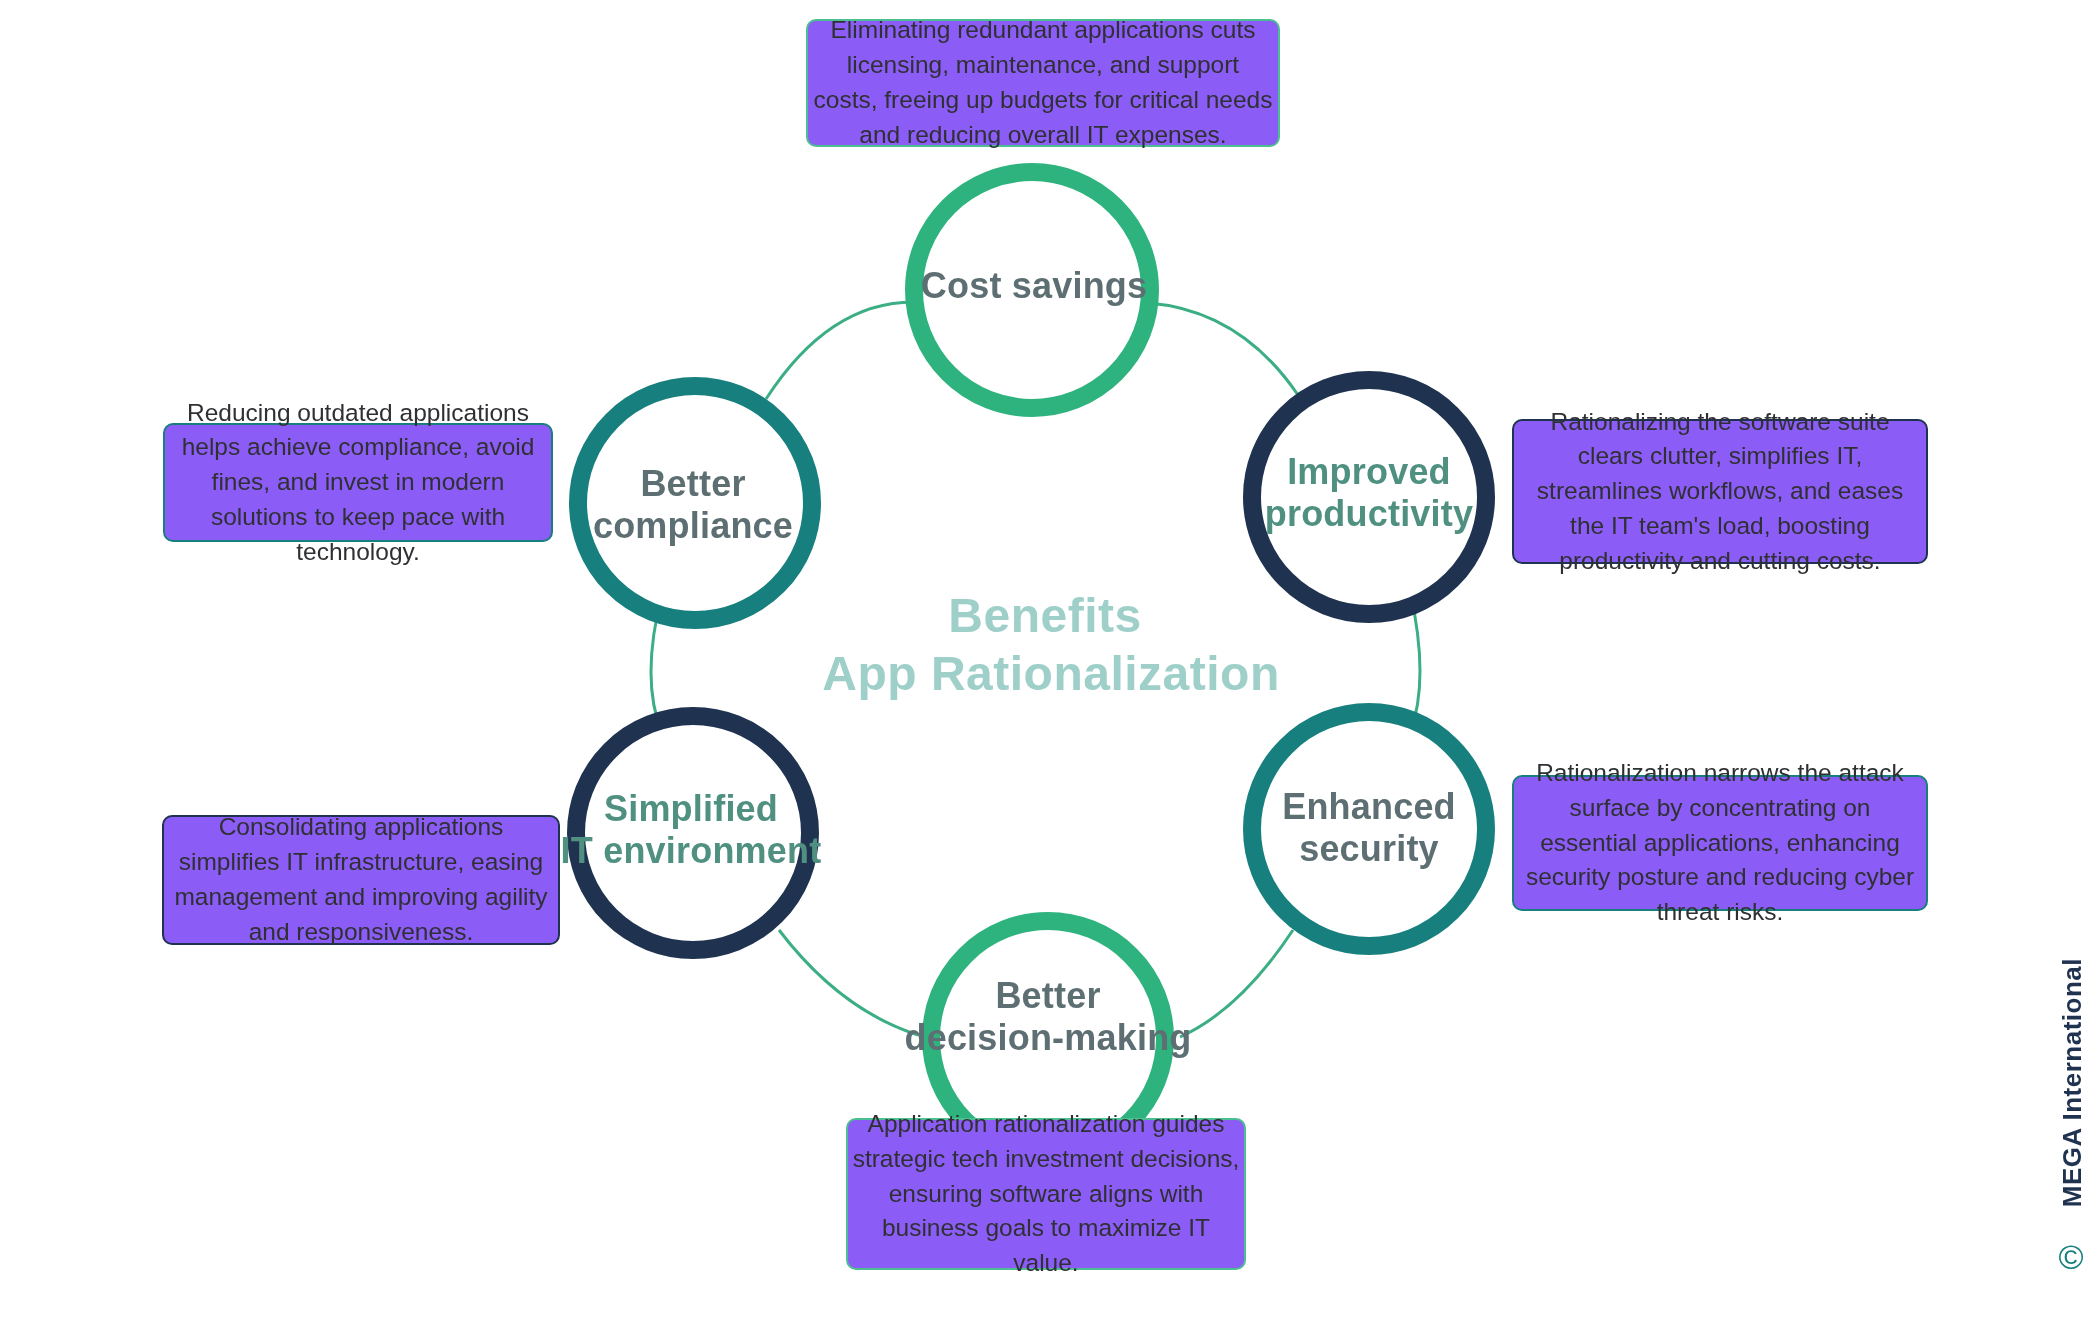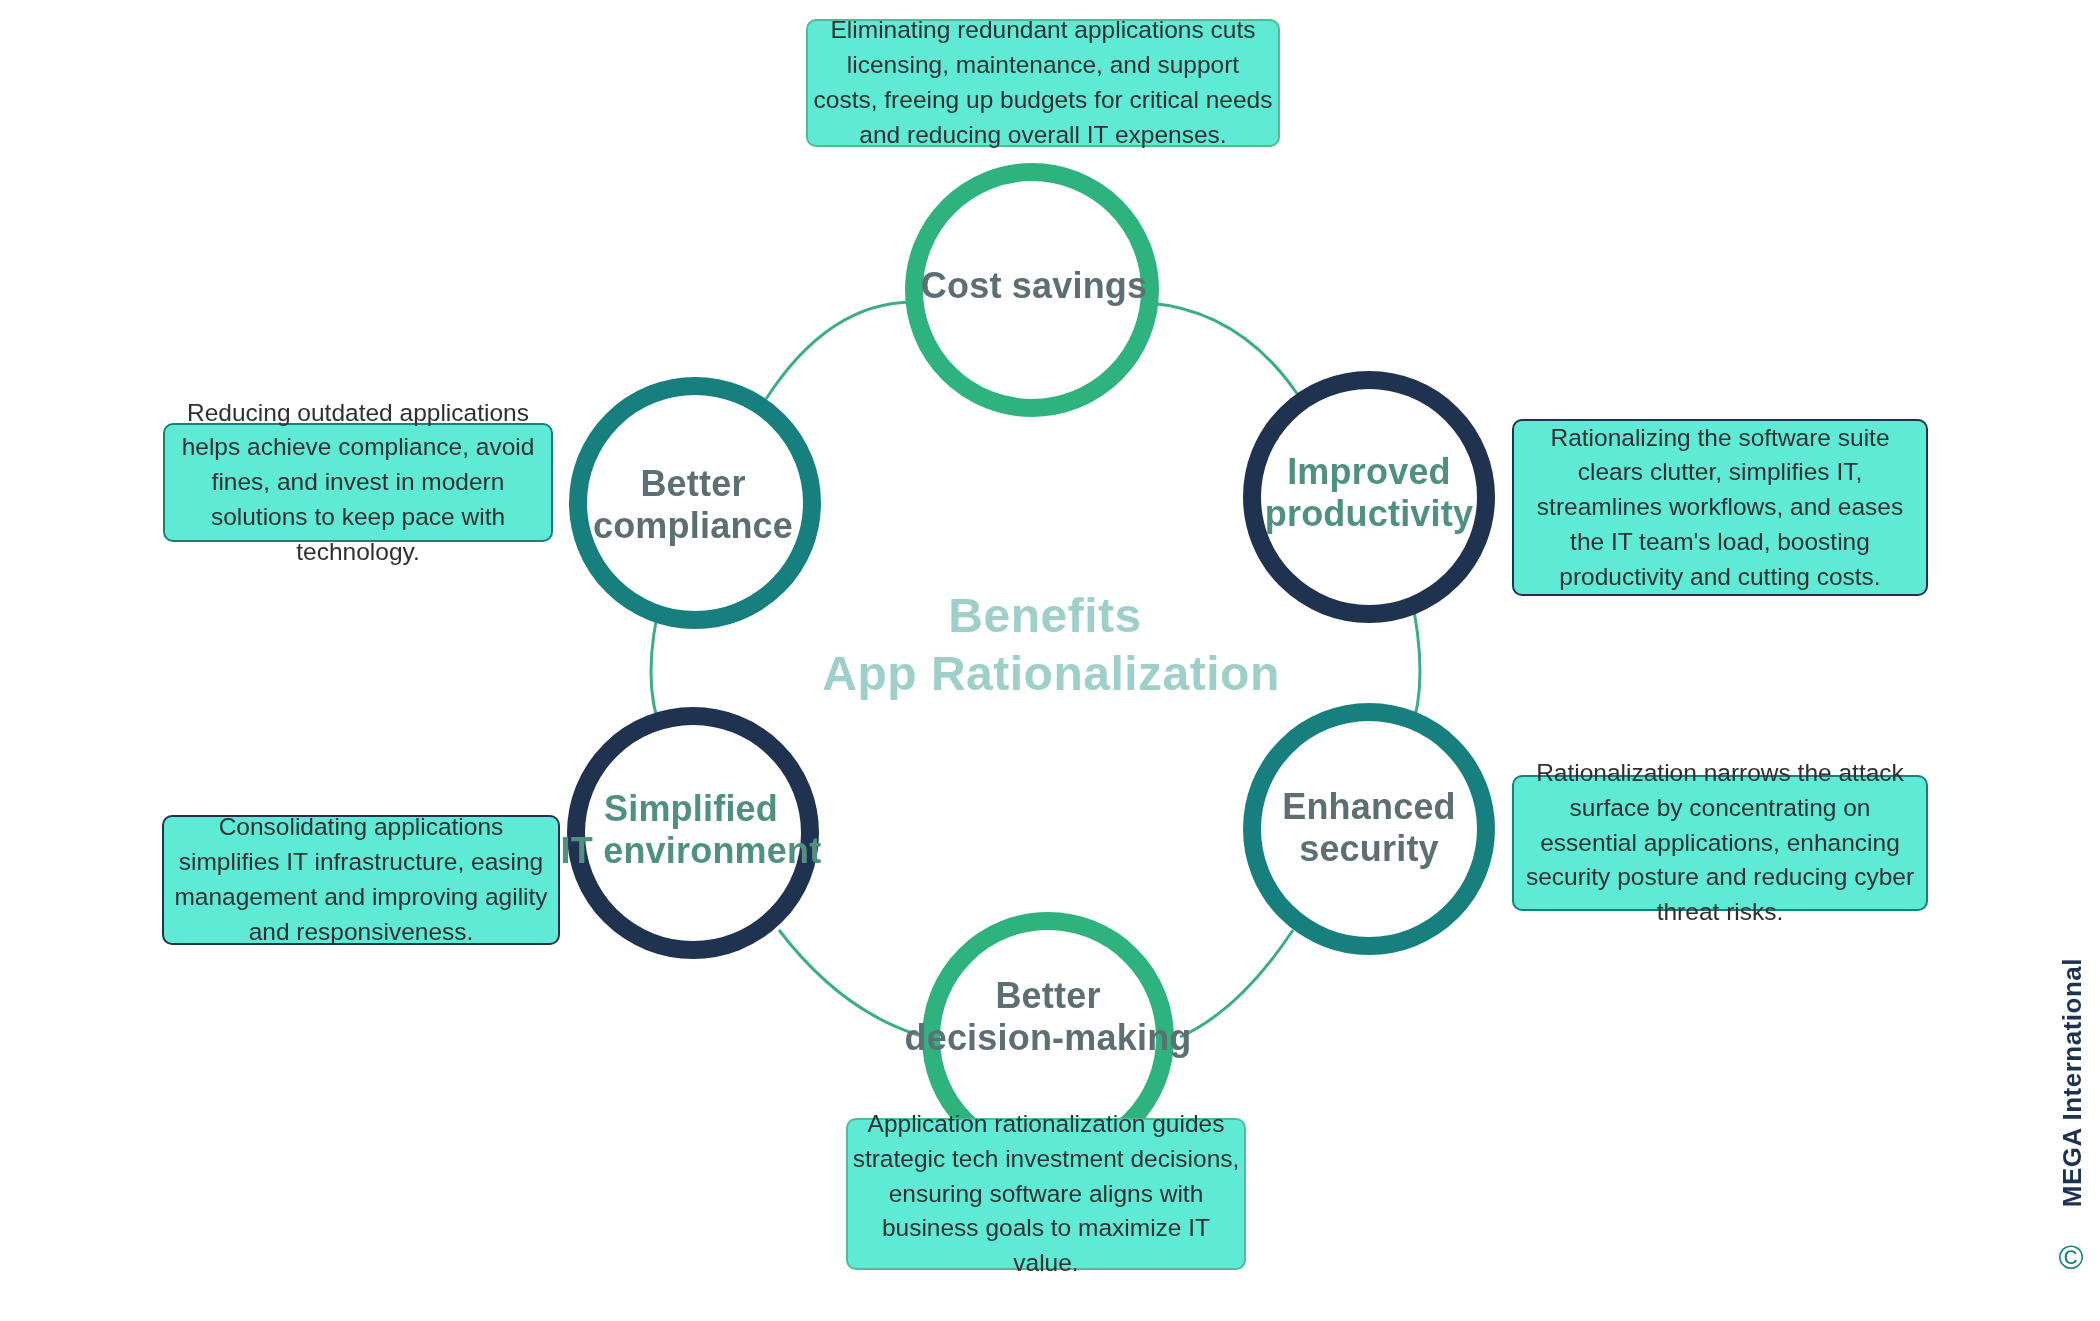--- a/index.html
+++ b/index.html
@@ -52,21 +52,21 @@
     font-size: 48px;
     fill: #9ecfc9;
     text-anchor: middle;
     letter-spacing: 0.5px;
   }
 
   
   .callout {
     position: absolute;
     box-sizing: border-box;
-    background: #5eead4;
+    background: #8b5cf6;
     border-style: solid;
     border-width: 2px;
     border-radius: 10px;
     display: flex;
     align-items: center;
     justify-content: center;
     padding: 10px 4px;
   }
   .callout p {
     margin: 0;
@@ -76,21 +76,21 @@
     line-height: 1.42;
     color: #2f3033;
   }
 
   .callout.green  { border-color: #4cbf92; }
   .callout.teal   { border-color: #17807e; }
   .callout.navy   { border-color: #1f3350; }
 
   
   #callout-cost-savings       { left: 806px; top: 19px;   width: 474px; height: 128px; }
-  #callout-productivity       { left: 1512px; top: 419px;  width: 416px; height: 177px; }
+  #callout-productivity       { left: 1512px; top: 419px;  width: 416px; height: 145px; }
   #callout-security           { left: 1512px; top: 775px;  width: 416px; height: 136px; }
   #callout-decision-making    { left: 846px;  top: 1118px; width: 400px; height: 152px; }
   #callout-it-environment     { left: 162px;  top: 815px;  width: 398px; height: 130px; }
   #callout-compliance         { left: 163px;  top: 423px;  width: 390px; height: 119px; }
 
   
   #watermark {
     position: absolute;
     right: 8px;
     bottom: 108px;

